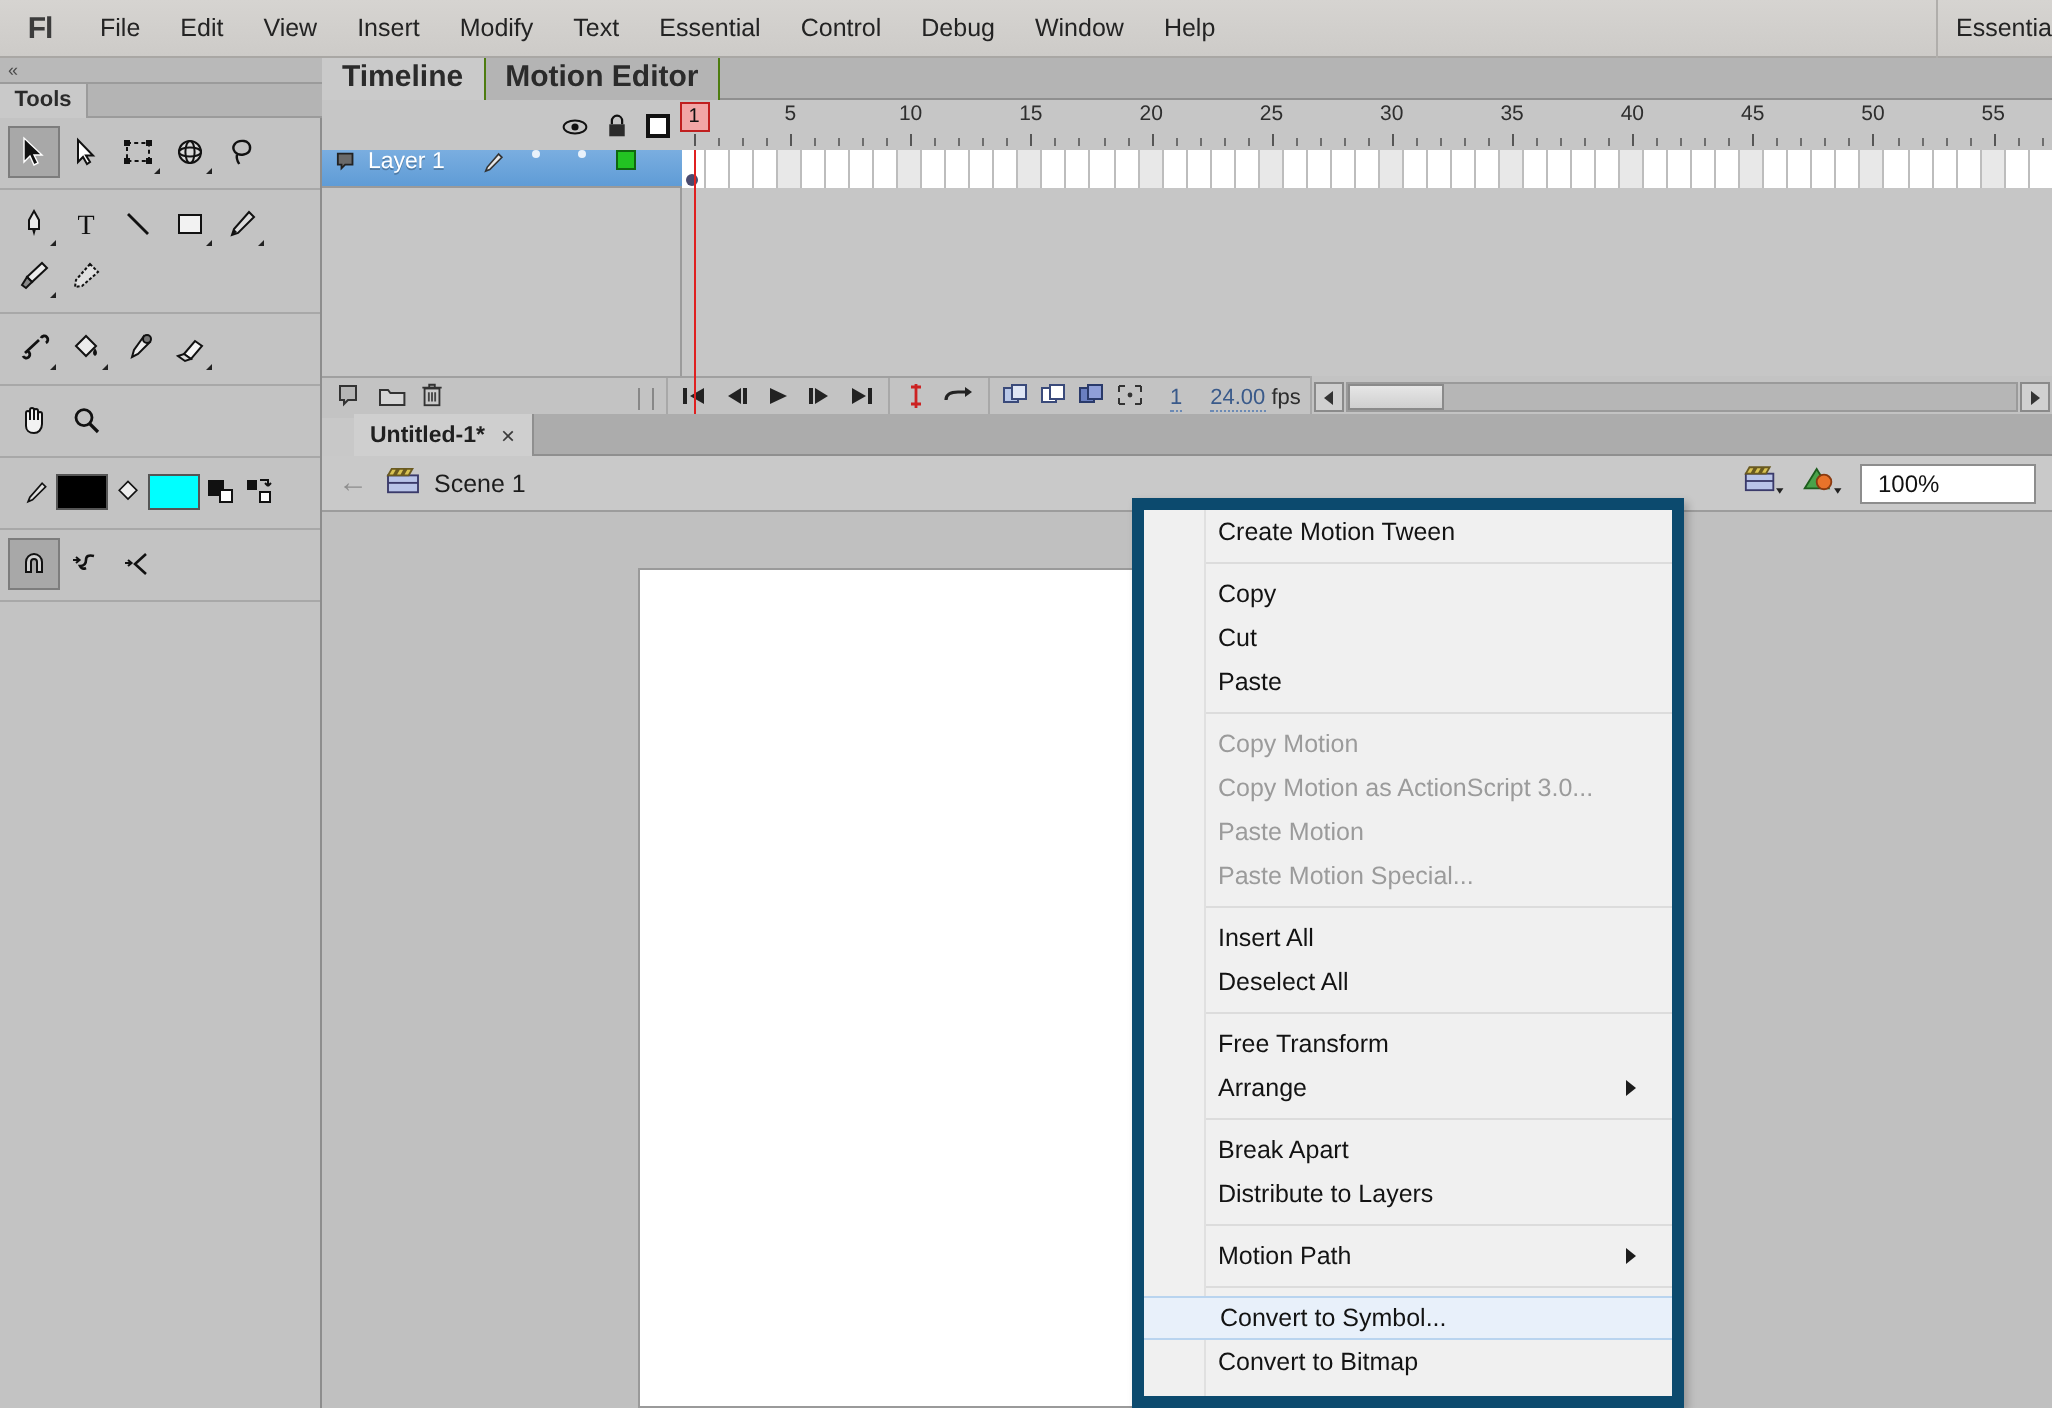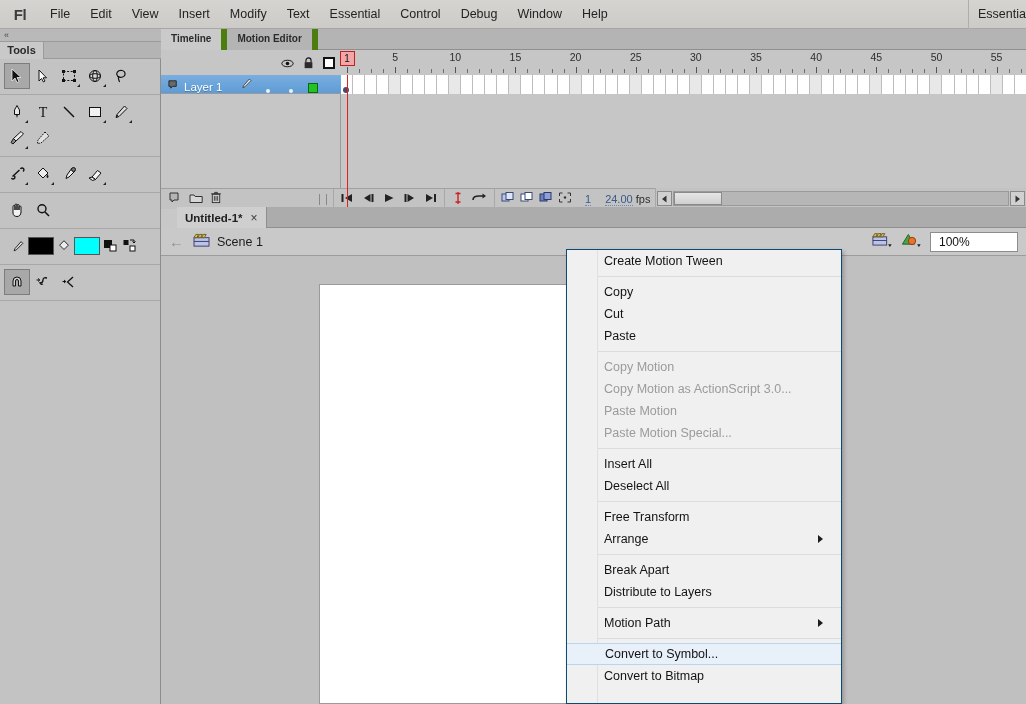--- a/index.html
+++ b/index.html
@@ -75,22 +75,22 @@
   .swatch.cyan { background:#00ffff; }
   .mini-btn { width:20px; height:20px; display:flex; align-items:center; justify-content:center; }
 
   
   #timeline-panel {
     position:absolute; left:161px; top:29px; width:865px; height:180px;
     background:#c6c6c6;
   }
   #tl-tabs { height:21px; display:flex; background:#b4b4b4; border-bottom:1px solid #8f8f8f; }
   .tl-tab {
-    height:21px; line-height:20px; padding:0 10px; font-size:10px; font-weight:bold;
-    color:#2b2b2b; background:#b4b4b4; border-right:6px solid #4d7c0f; cursor:default;
+    height:21px; line-height:20px; padding:0 10px; font-size:15px; font-weight:bold;
+    color:#2b2b2b; background:#b4b4b4; border-right:1px solid #4d7c0f; cursor:default;
   }
   .tl-tab.active { background:#cacaca; }
   #tl-tabs-filler { flex:1; background:#b4b4b4; }
 
   #tl-body { position:relative; height:138px; background:#c6c6c6; }
   #tl-header { height:25px; display:flex; position:relative; }
   #tl-layercols {
     width:180px; height:25px; display:flex; align-items:flex-end;
     justify-content:flex-end; padding-right:6px; padding-bottom:3px; gap:9px;
     background:#c6c6c6;
@@ -101,21 +101,21 @@
   .ruler-num {
     position:absolute; top:1px; font-size:10.5px; color:#2e2e2e; transform:translateX(-50%);
   }
   .ruler-tick { position:absolute; bottom:2px; width:1px; height:4px; background:#6e6e6e; }
   .ruler-tick.major { height:6px; background:#555; }
 
   #tl-rows { position:relative; height:113px; }
   #layer-row {
     position:absolute; left:0; top:0; width:180px; height:19px;
     background:linear-gradient(180deg,#7aaee0 0%,#5f9cd6 100%);
-    display:flex; align-items:flex-end; padding-left:7px; gap:0;
+    display:flex; align-items:flex-start; padding-left:7px; gap:0;
     border-bottom:1px solid #9a9a9a;
   }
   #layer-name { font-size:11.5px; color:#fff; margin-left:5px; text-shadow:0 1px 0 rgba(0,0,0,.25); }
   .layer-dot { width:4px; height:4px; border-radius:50%; background:#e9f2fb; }
   #layer-outline-sq { width:10px; height:10px; background:#22c322; border:1px solid #106610; }
 
   #layers-bg {
     position:absolute; left:0; top:19px; width:180px; height:94px;
     background:#c6c6c6; border-right:1px solid #9b9b9b;
   }
@@ -210,21 +210,21 @@
     background:#ffffff; border:1px solid #9a9a9a;
   }
   #cyan-rect {
     position:absolute; left:360px; top:107px; width:90px; height:205px;
     background:#00f5f5; border:1px solid #3a6a7a;
   }
 
   
   #ctx-menu {
     position:absolute; left:566px; top:249px; width:276px; height:455px;
-    background:#f0f0f0; border:1px solid #0c4a6e;
+    background:#f0f0f0; border:6px solid #0c4a6e;
     box-shadow:2px 2px 4px rgba(0,0,0,.22);
     z-index:40; overflow:hidden;
   }
   #ctx-gutter {
     position:absolute; left:0; top:0; width:31px; height:100%;
     background:#f0f0f0; border-right:1px solid #e0e0e0;
   }
   .ctx-item {
     position:relative; height:22px; line-height:22px; padding-left:37px;
     font-size:12.5px; color:#131313; white-space:nowrap; cursor:default;

